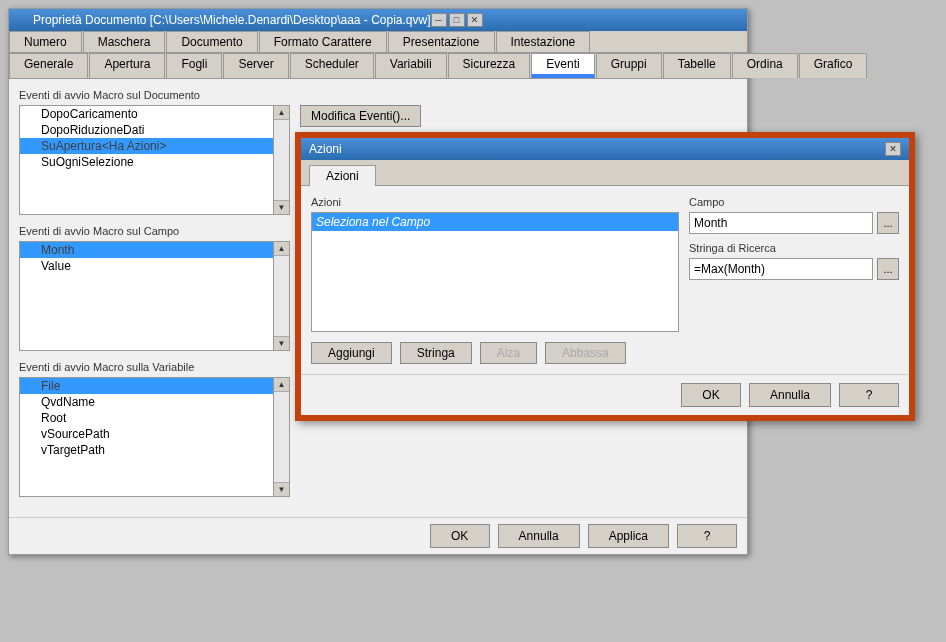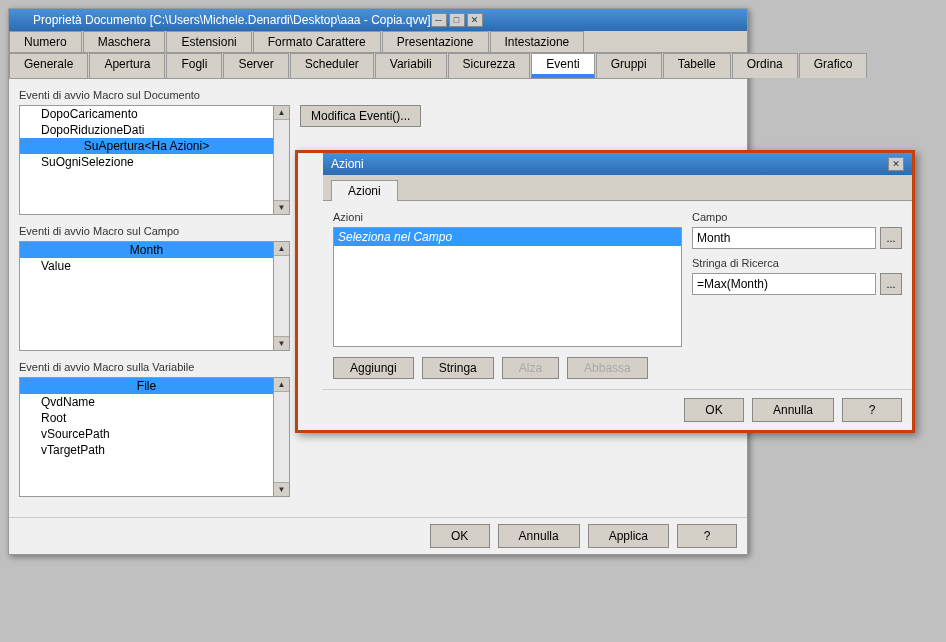--- a/index.html
+++ b/index.html
@@ -86,41 +86,39 @@
       width: 255px;
       height: 110px;
       overflow-y: auto;
     }
     .list-box .list-item {
       padding: 1px 21px;
       cursor: pointer;
     }
     .list-box .list-item.selected {
       background: #3399ff;
-      color: #000000;
-      text-align: center;
+      color: #404040;
     }
 
     .modify-btn {
       background: #d4d0c8;
       border: 1px solid #888;
       padding: 3px 10px;
       cursor: pointer;
       font-size: 12px;
     }
 
     
     .azioni-dialog {
       position: absolute;
-      top: 150px; left: 295px;
+      top: 132px; left: 295px;
       width: 620px;
       background: #f0f0f0;
-      border: 3px solid #c2410c;
+      border: 6px solid #c2410c;
       box-shadow: 3px 3px 8px rgba(0,0,0,0.4);
-      padding-left: 25px;
     }
     .azioni-title-bar {
       background: linear-gradient(to bottom, #4a90d9, #2b6cb0);
       color: white;
       padding: 4px 8px;
       display: flex;
       justify-content: space-between;
       align-items: center;
       font-size: 12px;
     }
@@ -286,21 +284,21 @@
     <div class="title-bar-buttons">
       <div class="title-btn">─</div>
       <div class="title-btn">□</div>
       <div class="title-btn">✕</div>
     </div>
   </div>
 
   <div class="tab-row">
     <div class="tab">Numero</div>
     <div class="tab">Maschera</div>
-    <div class="tab">Estensioni</div>
+    <div class="tab">Documento</div>
     <div class="tab">Formato Carattere</div>
     <div class="tab">Presentazione</div>
     <div class="tab">Intestazione</div>
   </div>
 
   <div class="tab-row2">
     <div class="tab2">Generale</div>
     <div class="tab2">Apertura</div>
     <div class="tab2">Fogli</div>
     <div class="tab2">Server</div>

